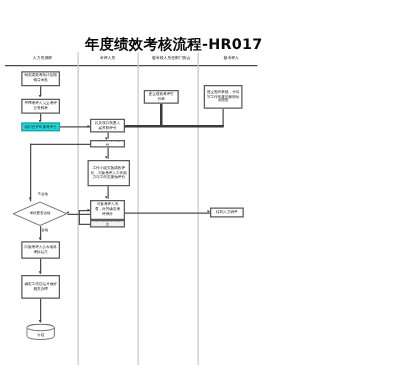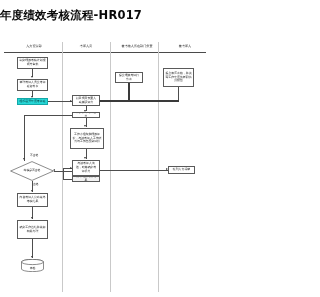--- a/index.html
+++ b/index.html
@@ -19,23 +19,23 @@
     position: relative;
     width: 210px;
     height: 297px;
     background: #ffffff;
   }
 
   
   #title {
     position: absolute;
     left: 0;
-    top: 8px;
+    top: 28px;
     width: 210px;
-    text-align: left;
+    text-align: right;
     font-size: 11.5px;
     font-weight: bold;
     letter-spacing: 0.2px;
     color: #0a0a0a;
     white-space: nowrap;
   }
 
   
   #lane-header {
     position: absolute;

